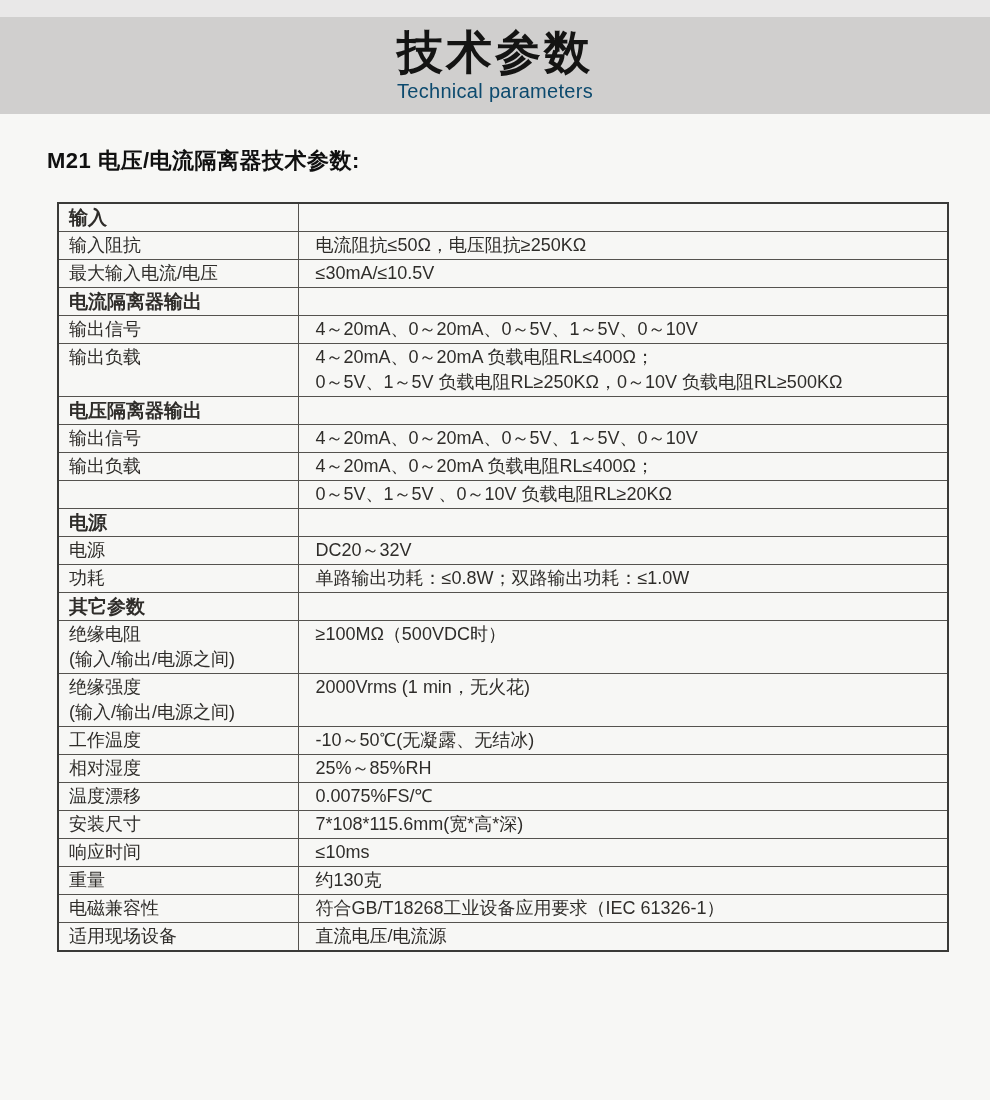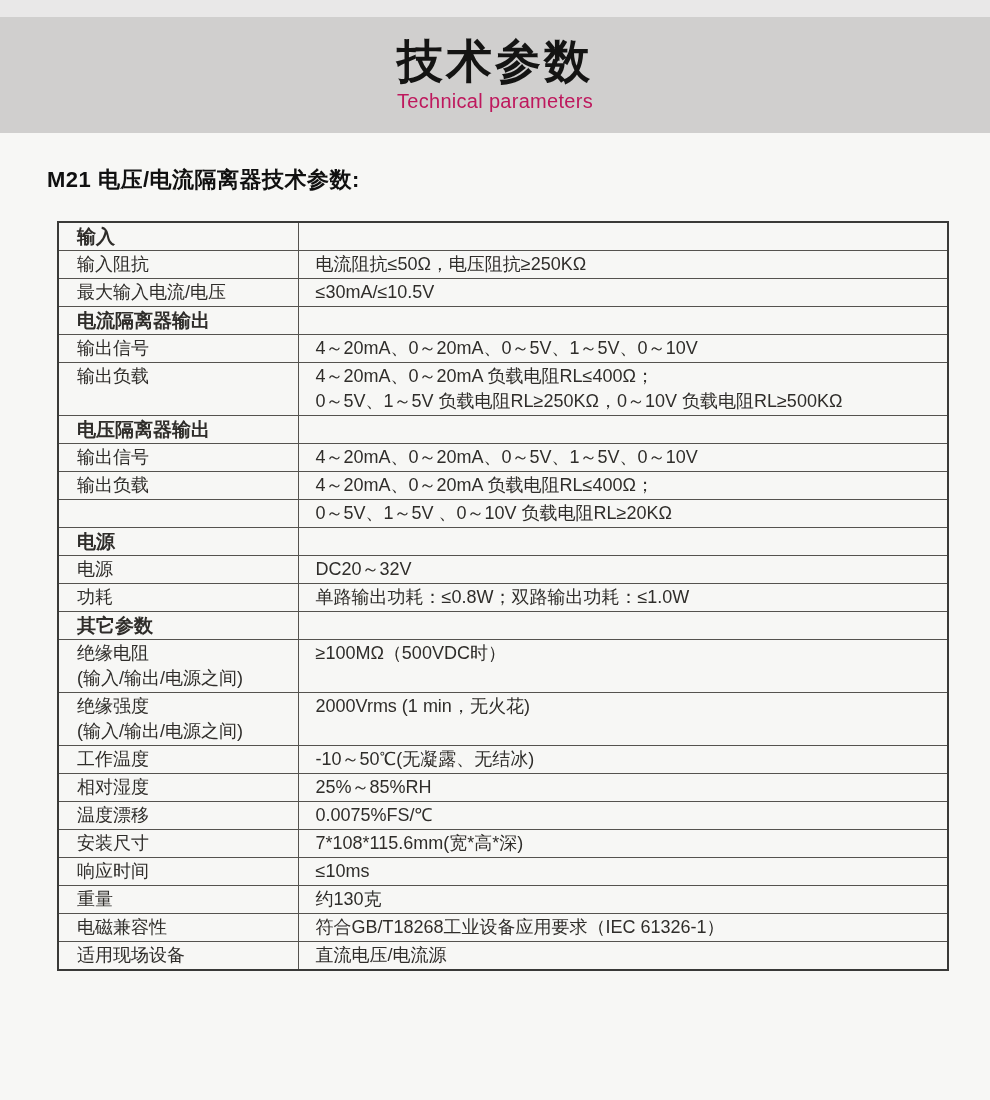--- a/index.html
+++ b/index.html
@@ -6,46 +6,46 @@
   html, body { margin: 0; padding: 0; }
   body {
     width: 990px; height: 1100px;
     background: #f7f7f5;
     font-family: "Liberation Sans", sans-serif;
     color: #2f2d2a;
     overflow: hidden;
   }
   .top-strip { height: 17px; background: #e9e8e8; }
   .title-band {
-    height: 116px; background: #d0cfce;
+    height: 97px; background: #d0cfce;
     display: flex; flex-direction: column;
     align-items: center; justify-content: center;
   }
   .main-title {
     margin: 0; font-size: 46px; font-weight: 700;
     color: #141413; letter-spacing: 3px; line-height: 1.08;
   }
   .subtitle {
-    font-size: 20px; color: #be185d; margin-top: 3px; letter-spacing: 0.3px;
+    font-size: 20px; color: #0c4a6e; margin-top: 3px; letter-spacing: 0.3px;
   }
   .section-heading {
     margin: 32px 0 26px 47px;
     font-size: 22px; font-weight: 700; color: #101010;
     letter-spacing: 0.5px;
   }
   .spec-table {
     border-collapse: collapse;
     table-layout: fixed;
     margin-left: 57px;
     width: 890px;
     border: 2px solid #3a3a38;
   }
   .spec-table td {
     border: 1px solid #55534f;
-    padding: 1px 18px;
+    padding: 1px 10px;
     vertical-align: top;
     font-size: 18px;
     color: #2f2d2a;
   }
   .spec-table td.value-cell { padding-left: 17px; }
   .cell-line { line-height: 25px; white-space: nowrap; }
   tr.section td .cell-line { font-weight: 700; font-size: 19px; }
 </style>
 </head>
 <body>

